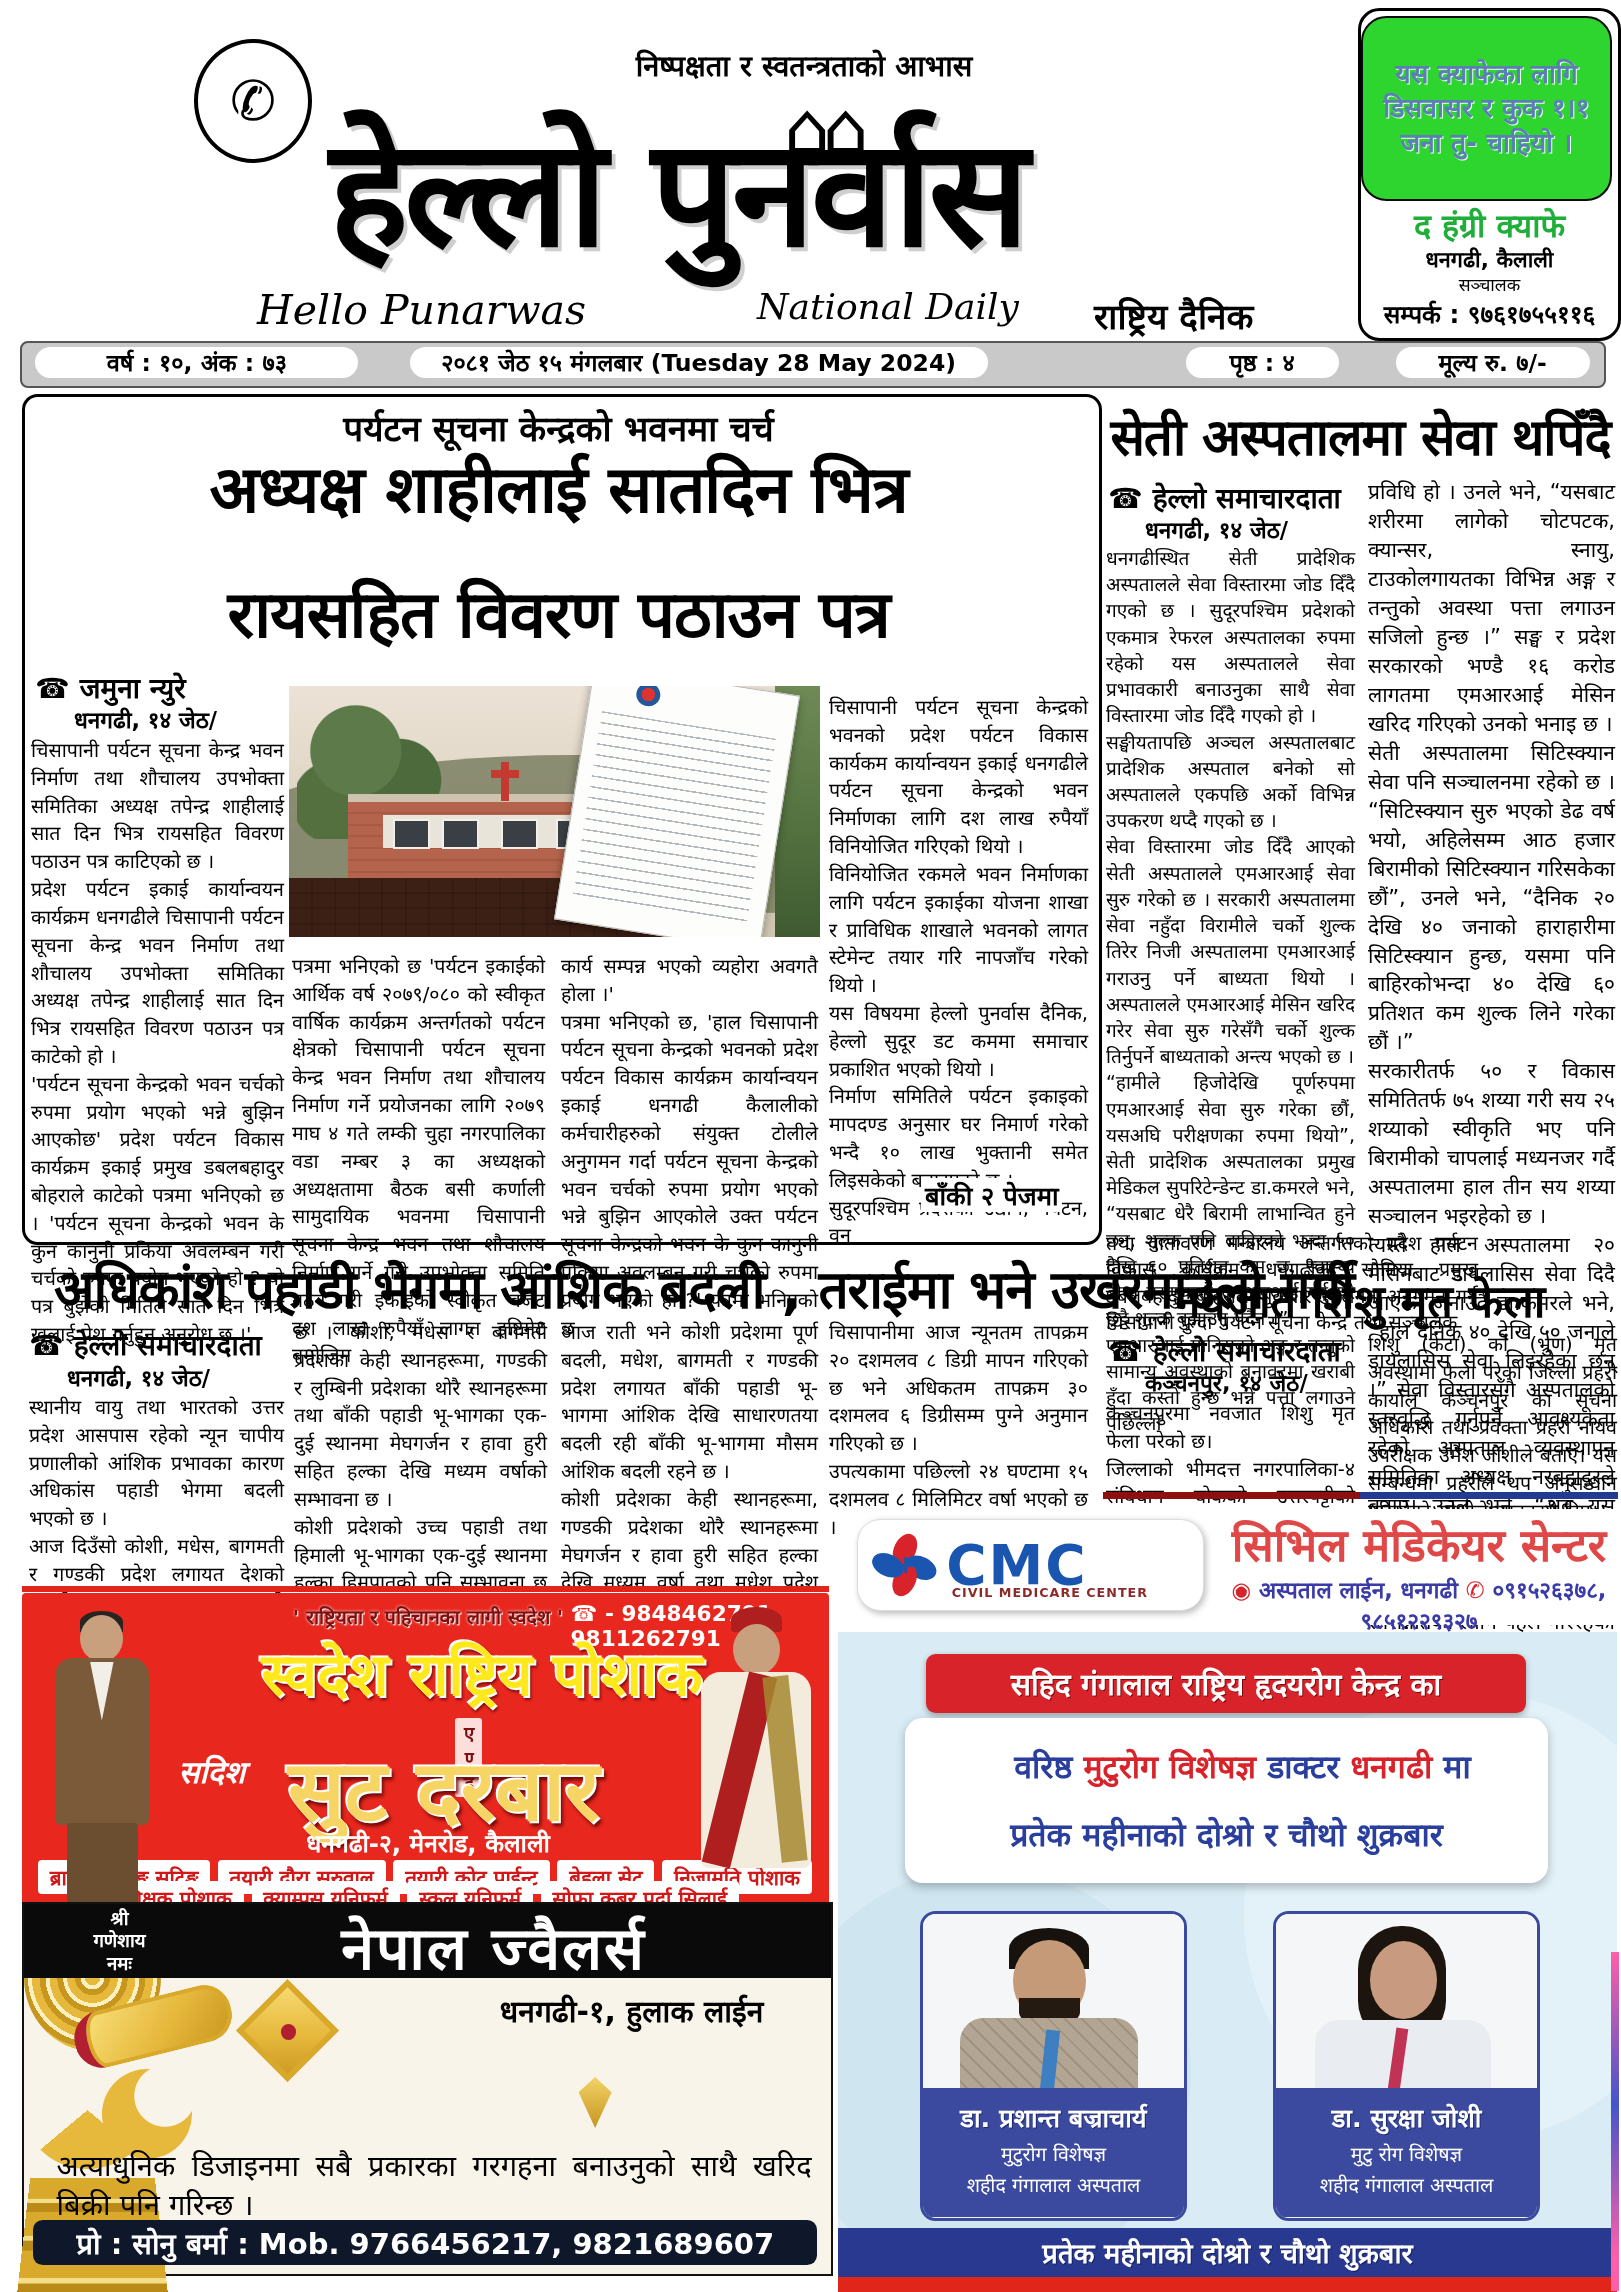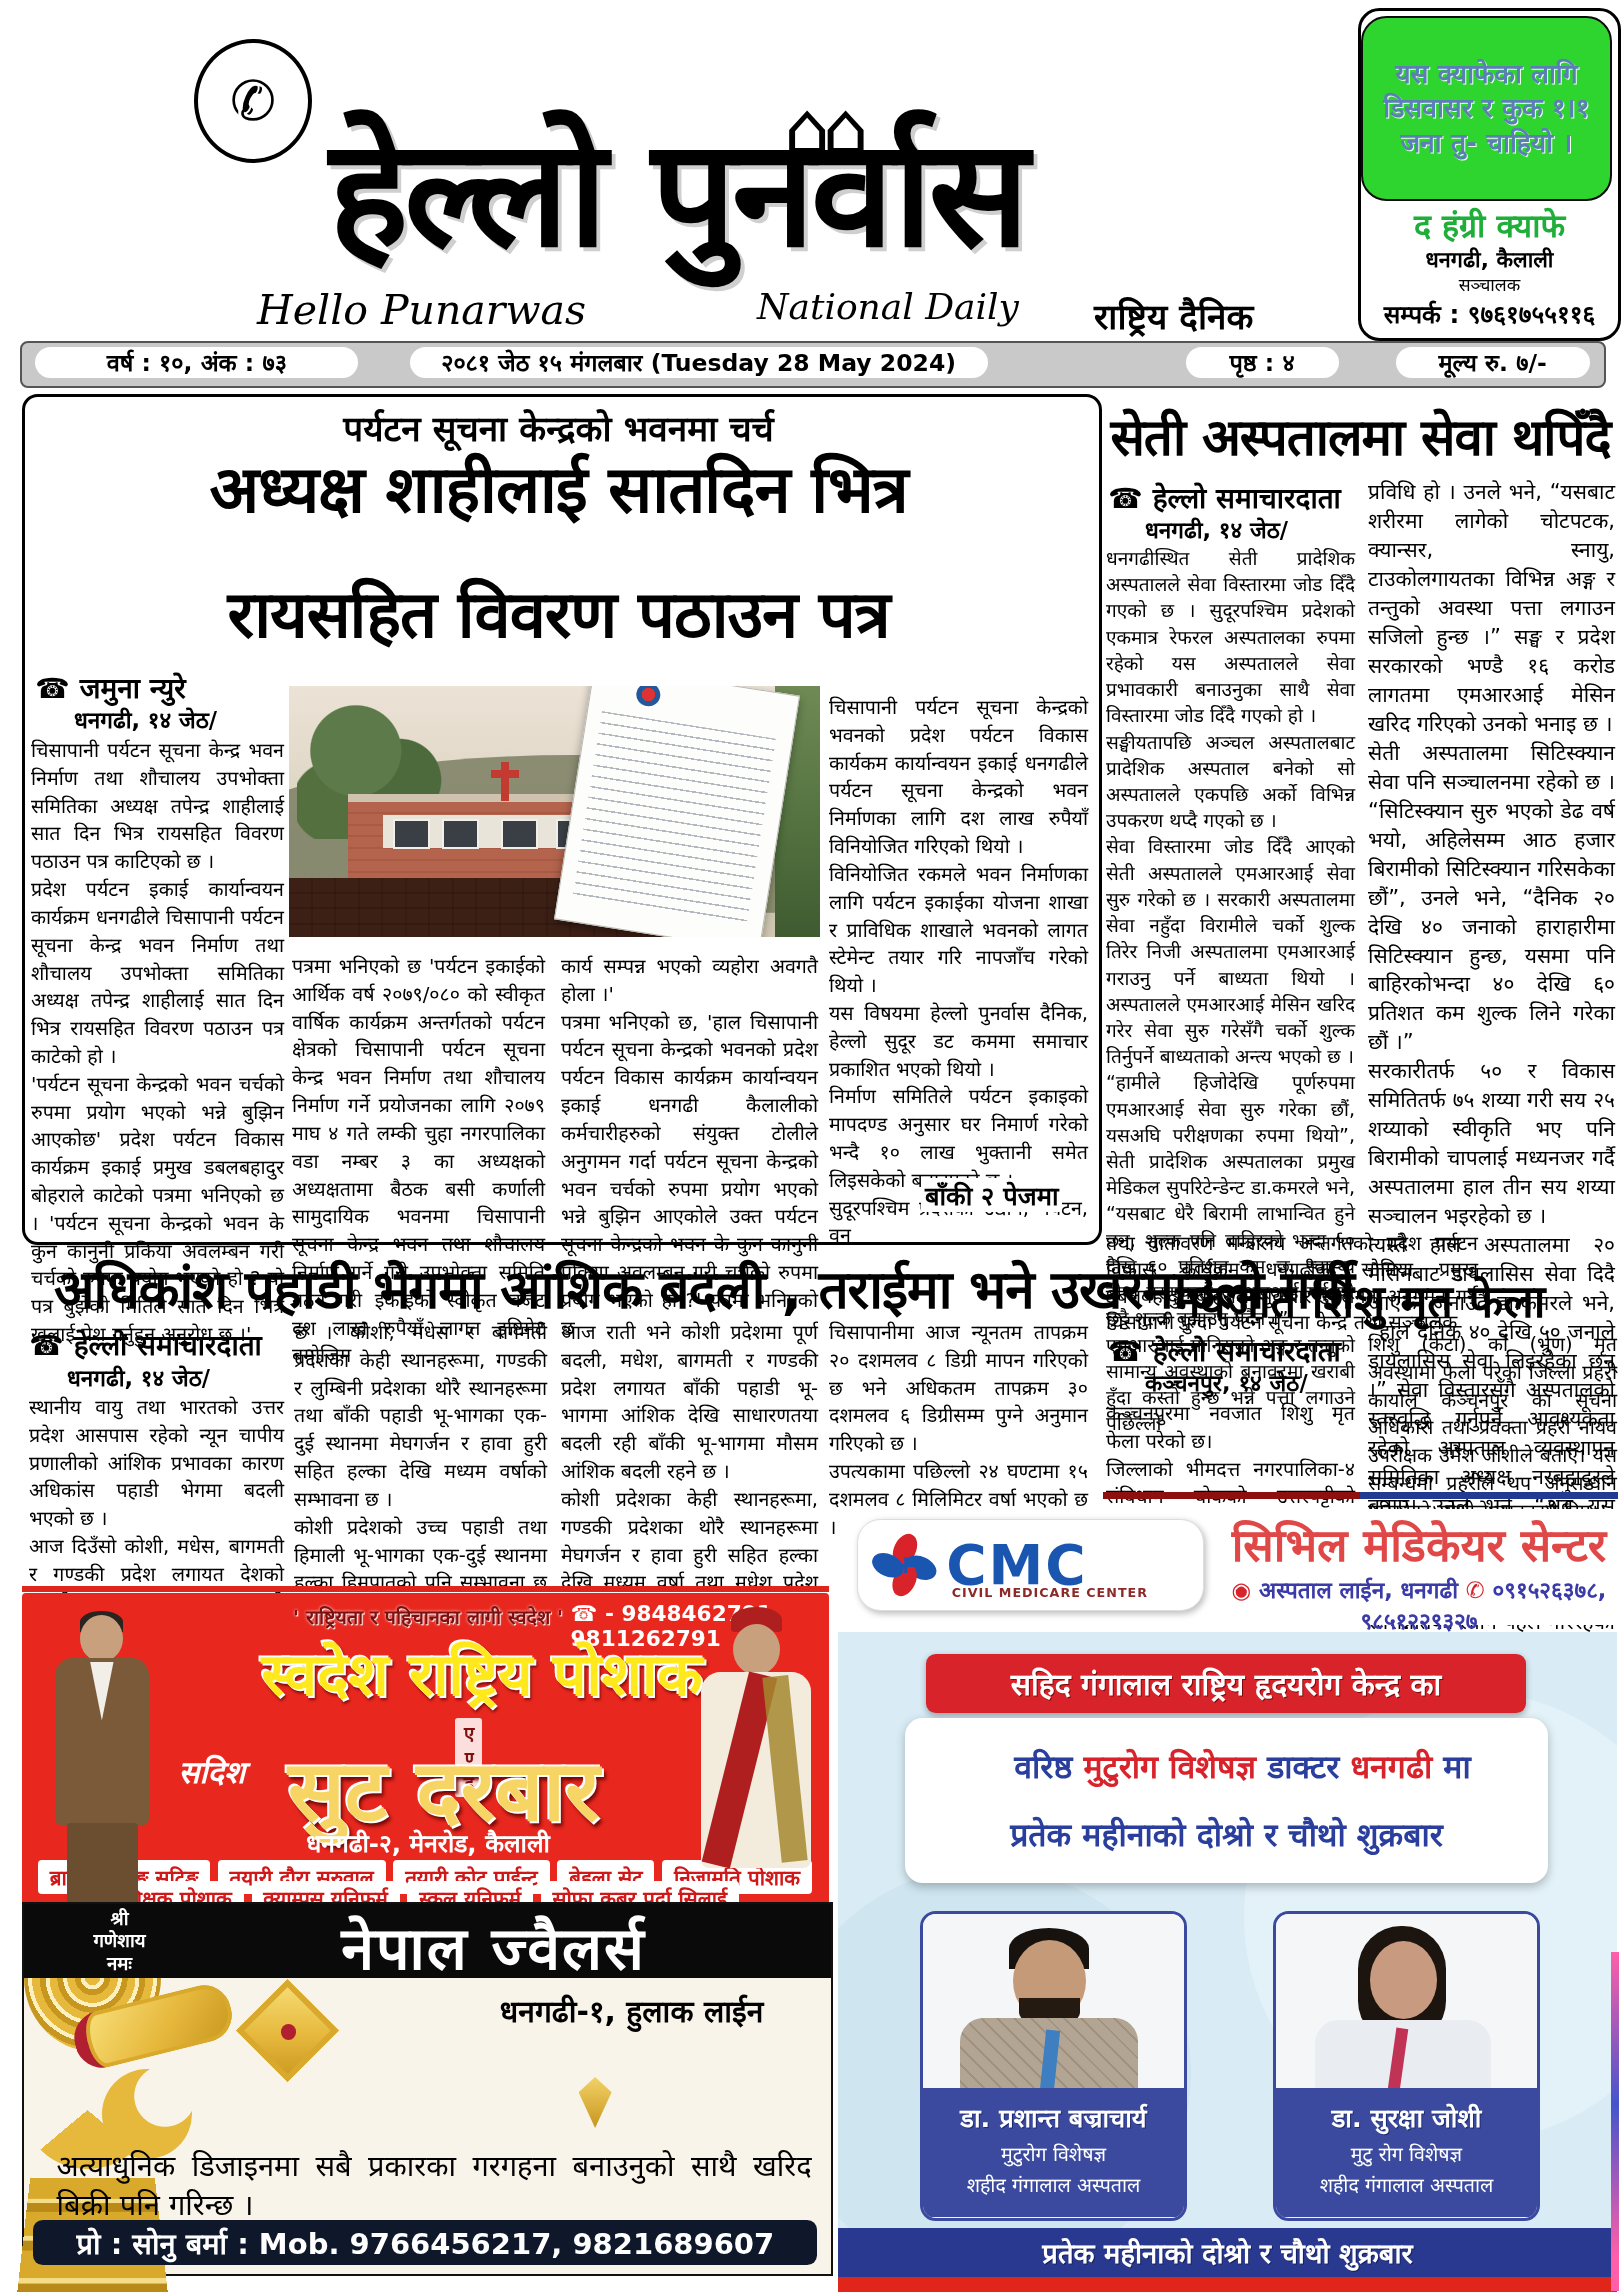--- a/index.html
+++ b/index.html
@@ -224,20 +224,21 @@
   .doc-foot{position:absolute;left:0;top:596px;width:100%;height:49px;background:#2a3990;display:flex;align-items:center;
             justify-content:center;color:#fff;font-size:27.4px;font-weight:bold;text-shadow:1px 1px 0 #141f5e;}
   .doc-red{position:absolute;left:0;top:645px;width:100%;height:15.7px;background:#e0251b;}
   .edge-strip{left:1611px;top:1952px;width:7.8px;height:339px;background:linear-gradient(#ff5fa8,#4455cc 45%,#ff5fa8 90%);}
 </style>
 </head>
 <body>
 
 <div id="page">
 
+  <div class="abs mast-tagline">निष्पक्षता र स्वतन्त्रताको आभास</div>
   <div class="abs mast-houses">⌂⌂</div>
   <div class="abs mast-logo">✆</div>
   <div class="abs mast-title">हेल्लो पुनर्वास</div>
   <div class="abs mast-en-left">Hello Punarwas</div>
   <div class="abs mast-en-right">National Daily</div>
   <div class="abs mast-np">राष्ट्रिय दैनिक</div>
 
   <div class="abs cafe-box">
     <div class="cafe-green">
       <div>यस क्याफेका लागि डिसवासर र कुक १।१ जना तु- चाहियो ।</div>

